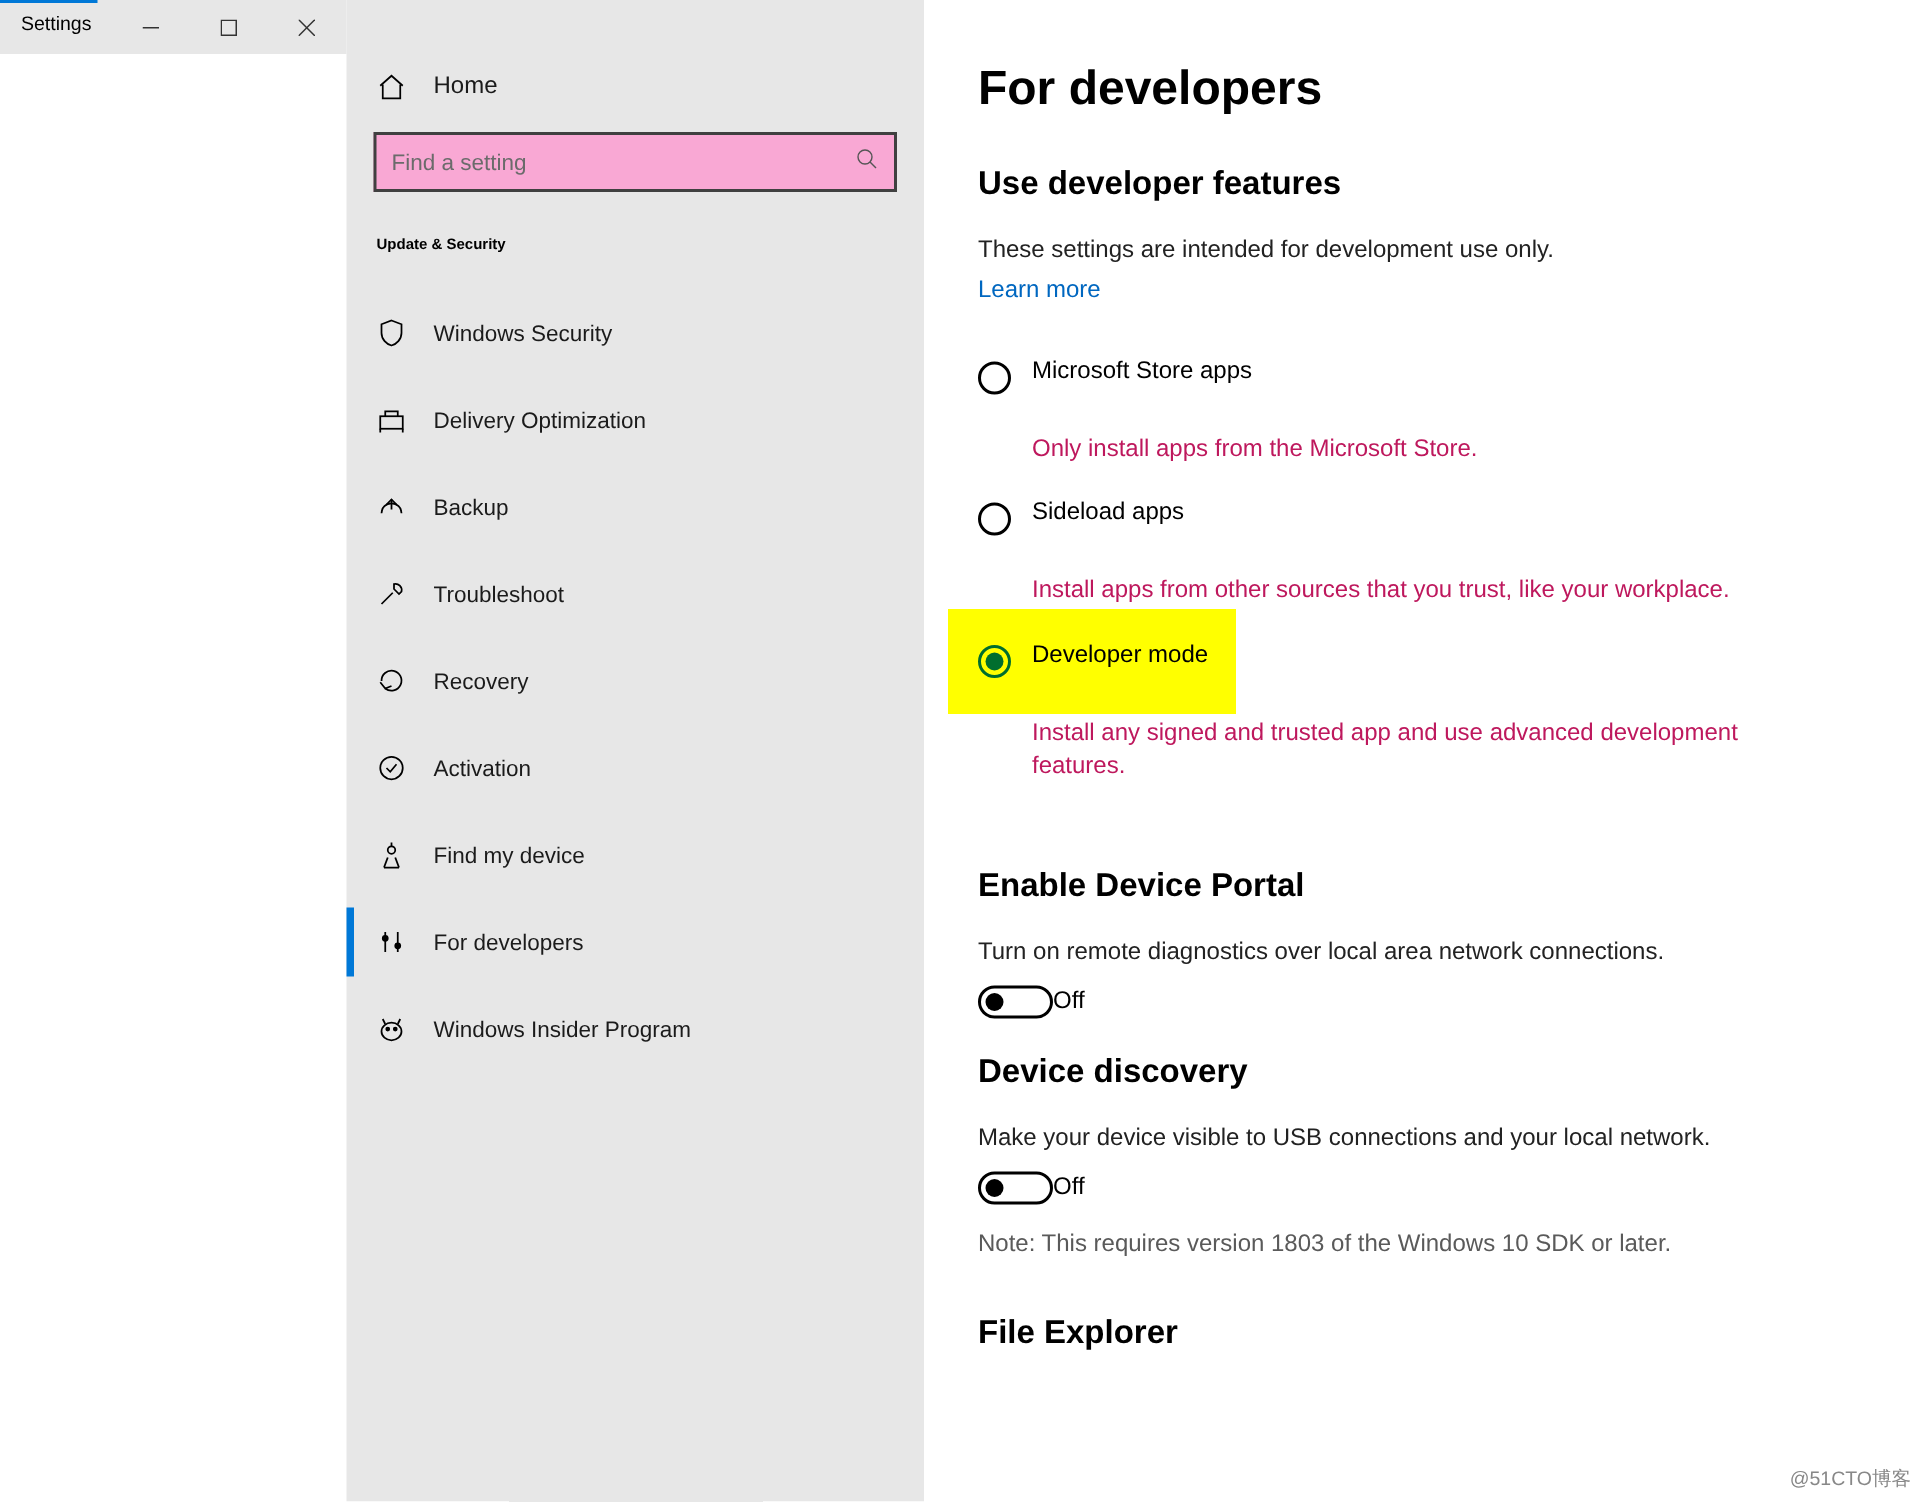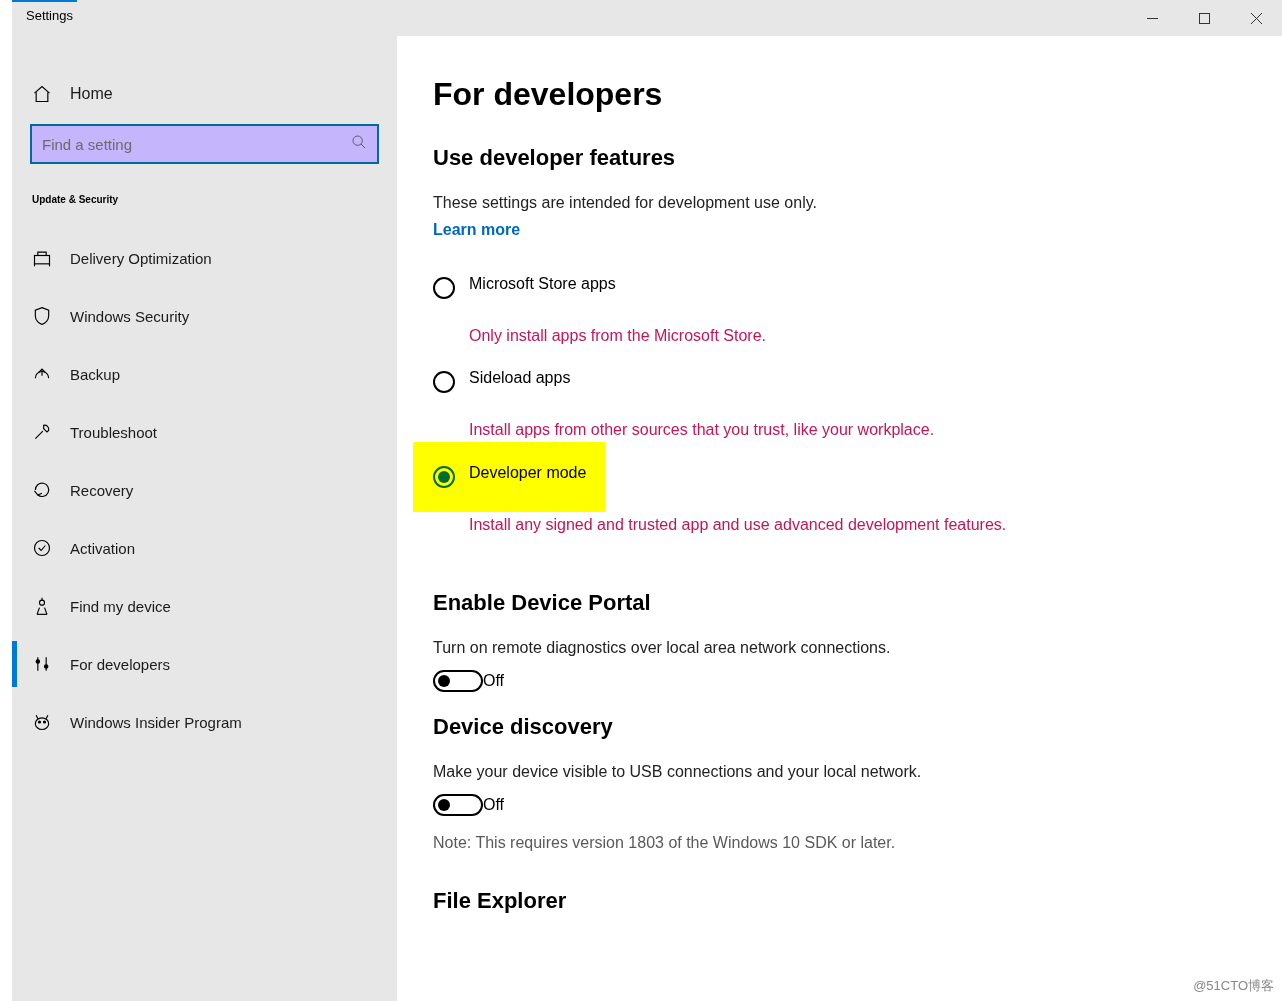--- a/index.html
+++ b/index.html
@@ -1,18 +1,18 @@
 <!DOCTYPE html>
 <html><head>
 <meta charset="utf-8">
 <style>
   * { margin: 0; padding: 0; box-sizing: border-box; font-family: "Segoe UI", Arial, sans-serif; }
   html, body { width: 1282px; height: 1001px; overflow: hidden; background: #fff; color: #000; }
 
-  .window { display: flex; flex-direction: column; width: 100%; height: 100%; padding-left: 12px; }
+  .window { display: flex; flex-direction: row; width: 100%; height: 100%; }
 
   
   .title-bar { height: 36px; background: #e7e7e7; display: flex; align-items: flex-start; position: relative; }
   .accent-tab { width: 65px; height: 2px; background: #0078d7; position: absolute; top: 0; left: 0; }
   .title-text { font-size: 13px; color: #000; padding: 8px 14px; }
   .win-controls { margin-left: auto; display: flex; height: 100%; }
   .win-btn { width: 52px; display: flex; align-items: center; justify-content: center; color: #555; font-size: 12px; }
   .win-btn svg { width: 11px; height: 11px; stroke: #333; stroke-width: 1; fill: none; }
 
   
@@ -21,35 +21,35 @@
   
   .sidebar { width: 385px; background: #e7e7e7; padding-top: 28px; display: flex; flex-direction: column; position: relative; }
   .nav-item { display: flex; align-items: center; height: 46px; padding: 0 20px; gap: 18px; font-size: 15px; color: #1b1b1b; }
   .nav-item .icon { width: 20px; height: 20px; display: flex; align-items: center; justify-content: center; color: #000; }
   .nav-item.home { height: 60px; }
   .nav-item.home .label { font-size: 16px; }
   .nav-item.selected { position: relative; }
   .nav-item.selected::before { content: ""; position: absolute; left: 0; top: 6px; bottom: 6px; width: 5px; background: #0078d7; }
 
   .search-wrap { padding: 0 18px 20px 18px; }
-  .search-box { display: flex; align-items: center; border: 2px solid #0369a1; height: 40px; background: #c4b5fd; padding: 0 10px; }
+  .search-box { display: flex; align-items: center; border: 2px solid #404040; height: 40px; background: #f9a8d4; padding: 0 10px; }
   .search-box input { flex: 1; border: none; background: transparent; font-size: 15px; color: #555; outline: none; }
   .search-box input::placeholder { color: #6b6b6b; }
   .search-box .s-icon { color: #555; }
 
   .section-label { font-size: 10px; font-weight: 600; padding: 10px 20px 24px 20px; }
 
   .nav-list .nav-item { height: 58px; }
 
   
   .main { flex: 1; background: #fff; padding: 40px 30px 0 36px; overflow: hidden; position: relative; }
   h1.page-title { font-size: 32px; font-weight: 600; margin-bottom: 32px; }
   h2.section { font-size: 22px; font-weight: 600; margin-bottom: 20px; margin-top: 22px; }
   .desc { font-size: 16px; color: #222; margin-bottom: 6px; line-height: 1.5; }
-  .link { color: #0067c0; font-size: 16px; display: inline-block; margin-bottom: 18px; font-weight: bold; }
+  .link { color: #0067c0; font-size: 16px; display: inline-block; margin-bottom: 18px; }
 
   .radio-row { display: flex; align-items: flex-start; gap: 14px; padding: 8px 0 2px 0; }
   .radio { width: 22px; height: 22px; border: 2px solid #000; border-radius: 50%; margin-top: 2px; flex-shrink: 0; display:flex; align-items:center; justify-content:center; }
   .radio.selected { border-color: #006e2e; }
   .radio.selected .dot { width: 12px; height: 12px; background: #006e2e; border-radius: 50%; }
   .radio-label { font-size: 16px; color: #000; }
   .radio-sub { font-size: 16px; color: #be185d; padding: 4px 40px 14px 36px; max-width: 640px; line-height: 1.4; margin-top: 20px; }
   .highlight-wrap { position: relative; }
   .highlight-box { position: absolute; top: -14px; left: -20px; width: 192px; height: 70px; background: #ffff00; z-index: 0; }
   .highlight-wrap .radio-row, .highlight-wrap .radio, .highlight-wrap .radio-label { position: relative; z-index: 1; }
@@ -118,36 +118,36 @@
               </svg>
           </span>
         </div>
       </div>
 
       <div class="section-label">Update &amp; Security</div>
 
       <div class="nav-list">
         <div class="nav-item">
           <span class="icon">
+              <svg viewBox="0 0 24 24" fill="#000">
+                <path d="M12 2 L20 5 V12 C20 17 16 21 12 22 C8 21 4 17 4 12 V5 Z"></path>
+              </svg>
+            </span>
+          <span>Windows Security</span>
+        </div>
+        <div class="nav-item">
+          <span class="icon">
               <svg viewBox="0 0 24 24">
                 <rect x="3" y="9" width="18" height="10"></rect>
                 <path d="M7 9 V5 H17 V9"></path>
                 <line x1="3" y1="19" x2="3" y2="22"></line>
                 <line x1="21" y1="19" x2="21" y2="22"></line>
               </svg>
             </span>
           <span>Delivery Optimization</span>
-        </div>
-        <div class="nav-item">
-          <span class="icon">
-              <svg viewBox="0 0 24 24" fill="#000">
-                <path d="M12 2 L20 5 V12 C20 17 16 21 12 22 C8 21 4 17 4 12 V5 Z"></path>
-              </svg>
-            </span>
-          <span>Windows Security</span>
         </div>
         <div class="nav-item">
           <span class="icon">
               <svg viewBox="0 0 24 24">
                 <path d="M4 17 A8 8 0 1 1 20 17"></path>
                 <polyline points="12,6 12,14"></polyline>
                 <polyline points="8,10 12,6 16,10"></polyline>
               </svg>
             </span>
           <span>Backup</span>

